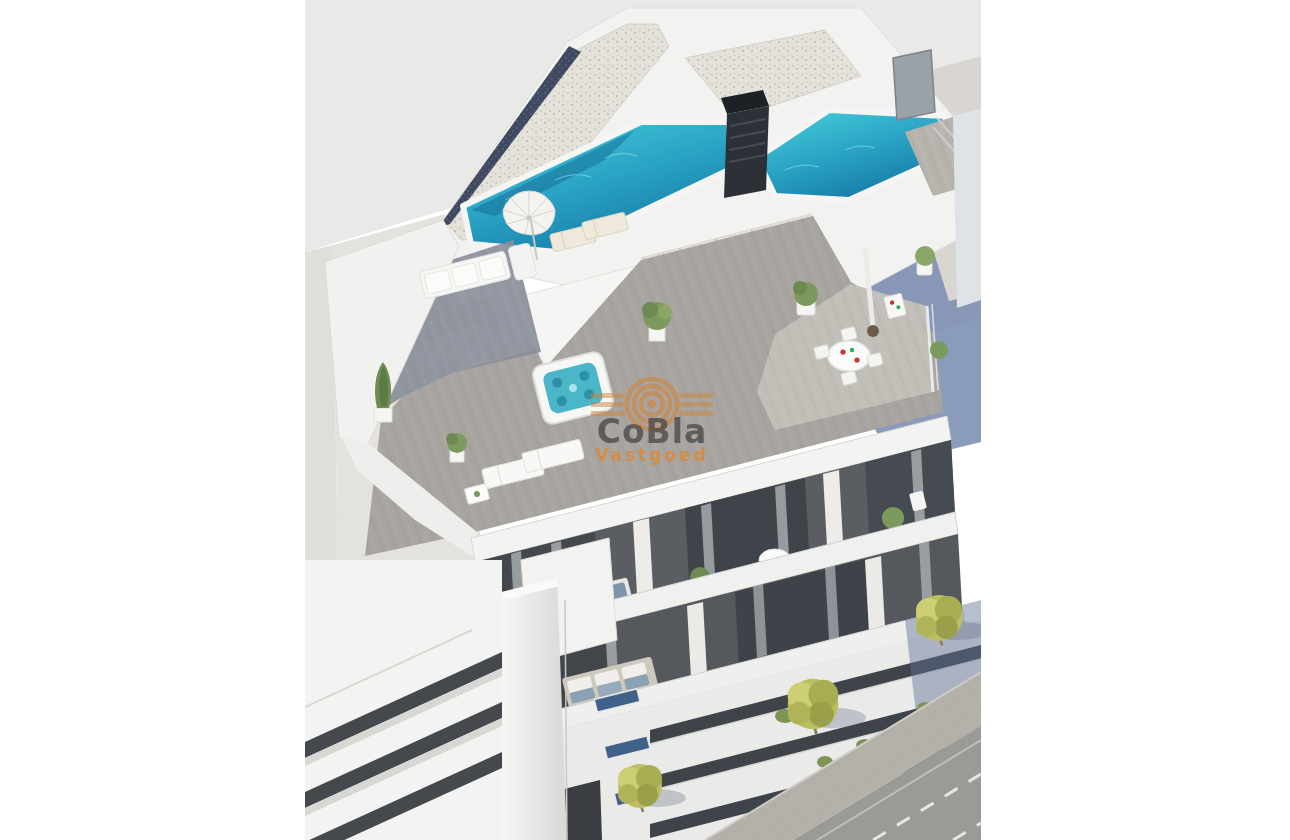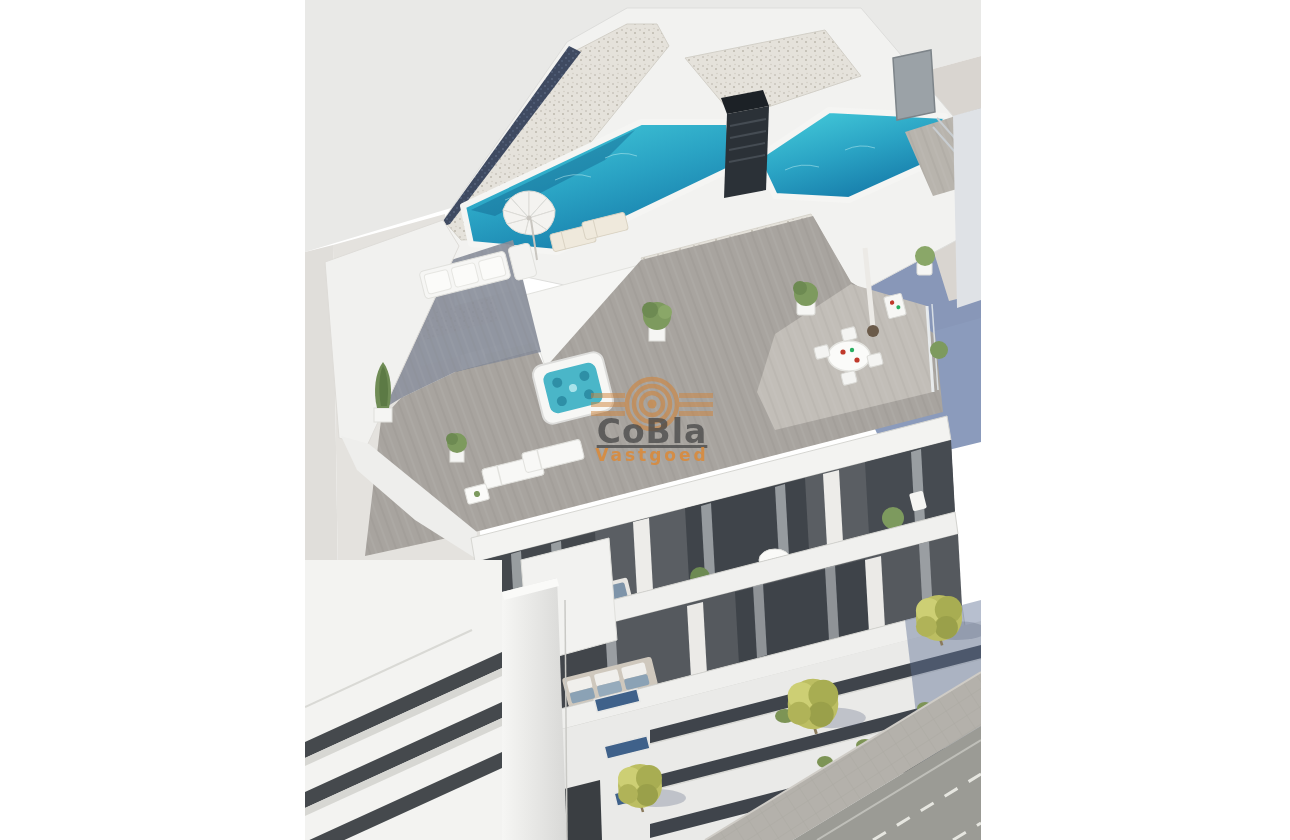--- a/index.html
+++ b/index.html
@@ -2,21 +2,21 @@
 <html><head>
 <meta charset="utf-8">
 <style>
   html,body{margin:0;padding:0;background:#ffffff;}
   .stage{position:relative;width:1290px;height:840px;background:#ffffff;overflow:hidden;
          font-family:"DejaVu Sans","Liberation Sans",sans-serif;}
   .render{position:absolute;left:305px;top:0;width:676px;height:840px;}
   .render svg{display:block;}
   .watermark{position:absolute;left:252px;top:376px;width:190px;text-align:center;pointer-events:none;}
   .wm-brand{margin-top:-17px;font-size:33px;font-weight:bold;letter-spacing:1px;
-            color:rgba(70,70,70,0.75);line-height:1.0;text-decoration:underline;}
+            color:rgba(70,70,70,0.75);line-height:1.0;}
   .wm-tagline{margin-top:-3px;font-size:17px;font-weight:bold;letter-spacing:3px;
               color:rgba(217,138,58,0.88);}
 </style>
 </head>
 <body>
 
 <div class="stage">
   <div class="render">
     <svg width="676" height="840" viewBox="0 0 676 840" xmlns="http://www.w3.org/2000/svg">
       <defs>

